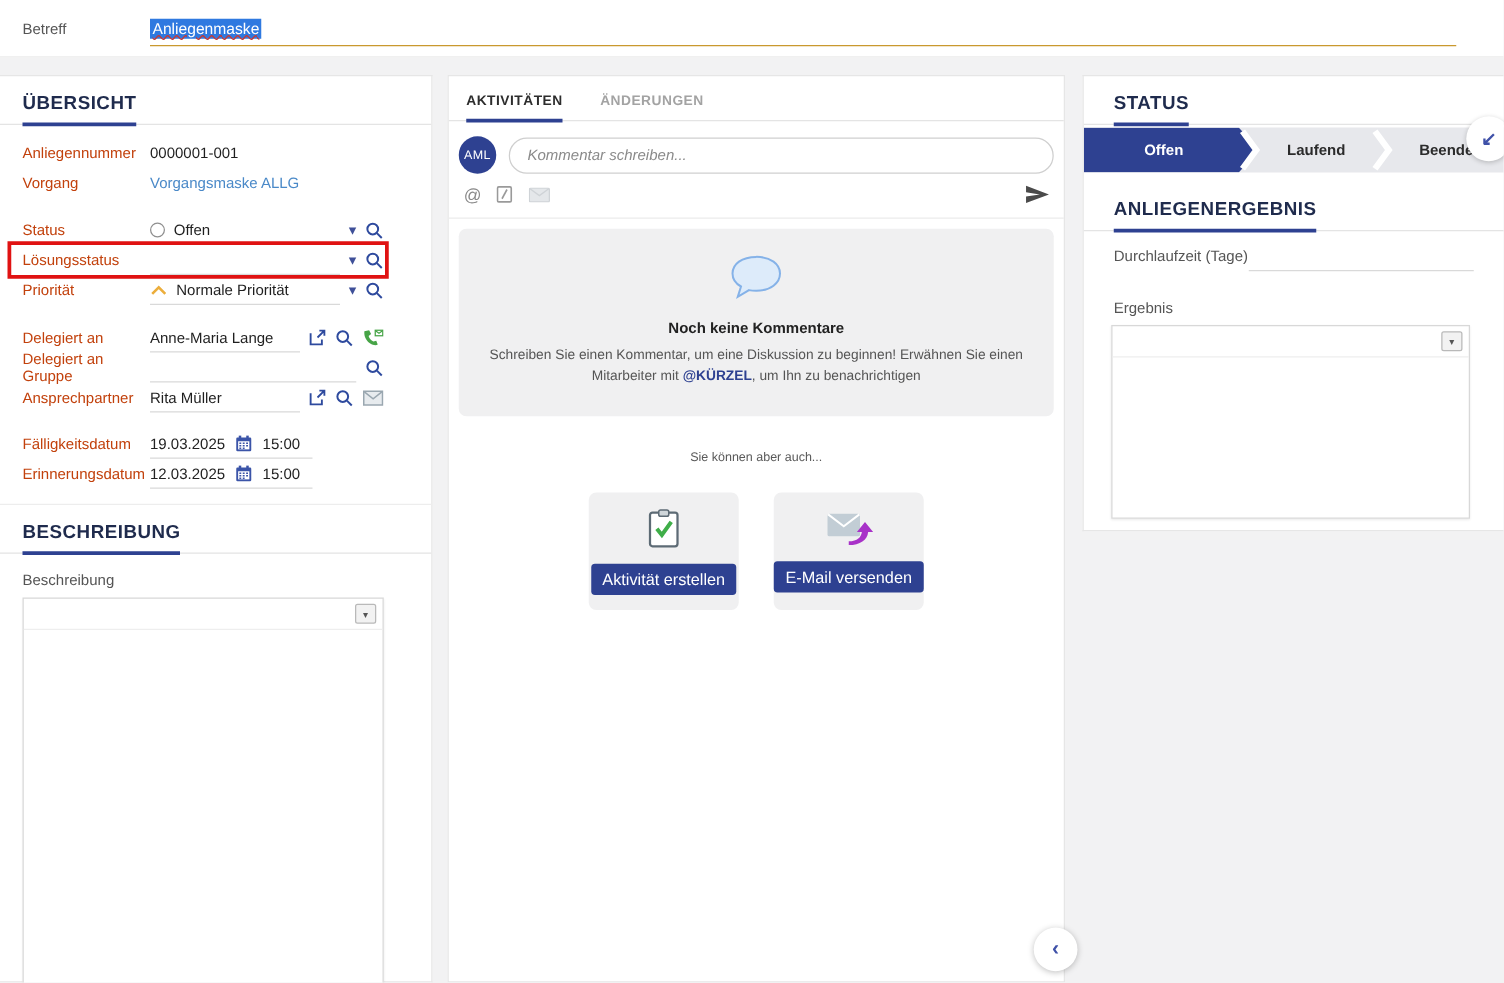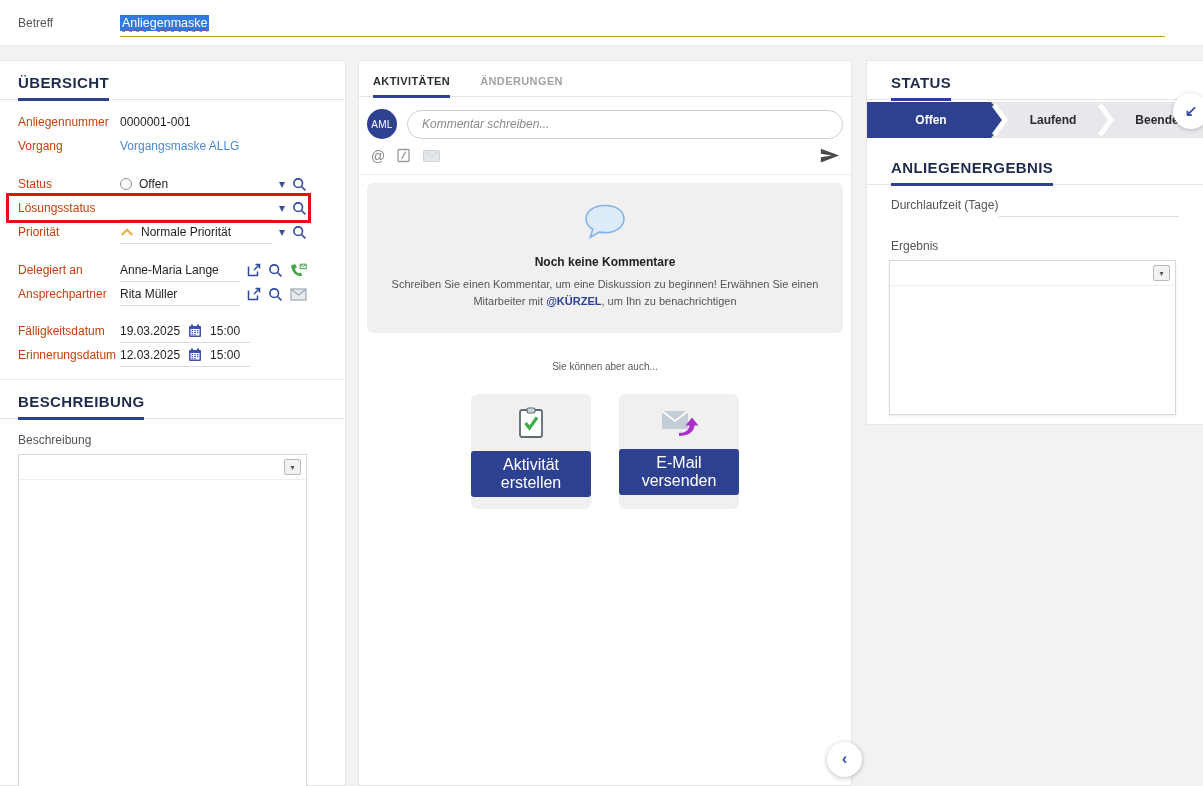--- a/index.html
+++ b/index.html
@@ -66,21 +66,21 @@
   .ctools .at { font-size:14px; color:#8a8a8a; cursor:pointer; }
   .ctools .ic { margin-left:12px; cursor:pointer; display:flex; }
   .ctools .send { margin-left:auto; cursor:pointer; display:flex; }
   .empty-box { margin:8px 8px 0; background:#f0f0f1; border-radius:6px; padding:20px 24px 24px; text-align:center; }
   .empty-title { font-size:12px; font-weight:bold; color:#222; margin-top:12px; }
   .empty-text { font-size:11px; color:#555; line-height:1.5; margin:7px auto 0; max-width:452px; }
   .mention { color:#2e4191; font-weight:bold; }
   .also { text-align:center; font-size:10px; color:#5a5a5a; margin-top:28px; }
   .action-row { display:flex; justify-content:center; gap:28px; margin-top:22px; }
   .action-card { width:120px; background:#f0f0f1; border-radius:6px; padding:13px 0 12px; display:flex; flex-direction:column; align-items:center; gap:12px; }
-  .action-btn { background:#2e4191; color:#fff; font-size:16px; border:none; border-radius:3px; padding:5px 9px; cursor:pointer; font-family:"Liberation Sans",sans-serif; }
+  .action-btn { background:#2e4191; color:#fff; font-size:13px; border:none; border-radius:3px; padding:5px 9px; cursor:pointer; font-family:"Liberation Sans",sans-serif; }
   .collapse-btn { position:absolute; bottom:8px; right:-11px; width:35px; height:35px; border-radius:50%; background:#fff; box-shadow:0 1px 5px rgba(0,0,0,.25); display:flex; align-items:center; justify-content:center; cursor:pointer; z-index:3; }
   .collapse-btn span { color:#3f51a8; font-size:17px; font-weight:bold; margin-top:-2px; }
   
   .steps { position:relative; display:flex; align-items:stretch; height:36px; background:#e7e8ec; margin:2px -24px 0; }
   .step { display:flex; align-items:center; justify-content:center; font-size:12px; font-weight:bold; color:#2b2b2b; cursor:pointer; }
   .step.active { flex:0 0 140px; background:#2e4191; color:#fff;
     clip-path:polygon(0 0, calc(100% - 16px) 0, 100% 50%, calc(100% - 16px) 100%, 0 100%); padding-right:12px; }
   .step.plain { flex:1; }
   .chev { flex:0 0 18px; margin-left:-16px; z-index:1; }
   .corner-btn { position:absolute; right:-6px; top:-9px; width:36px; height:36px; border-radius:50%; background:#fff; box-shadow:0 1px 4px rgba(0,0,0,.22); display:flex; align-items:center; justify-content:center; cursor:pointer; z-index:2; }
@@ -173,20 +173,32 @@
             <path d="M7 7 L12.5 1.5 M8.5 1.5 h4 v4" fill="none" stroke="#2e4a9e" stroke-width="1.5"></path>
           </svg>
         <svg width="15" height="15" viewBox="0 0 15 15">
             <circle cx="6.2" cy="6.2" r="4.3" fill="none" stroke="#2e4a9e" stroke-width="1.6"></circle>
             <line x1="9.5" y1="9.5" x2="13.4" y2="13.4" stroke="#2e4a9e" stroke-width="1.6"></line>
           </svg>
         <svg width="17" height="15" viewBox="0 0 17 15">
             <path d="M1.5 2 C1 6 3 9.8 6.2 11.8 C8.2 13 10.8 13.6 12.2 12.6 L11 9.6 L8.7 10.2 C6.8 9.2 5.4 7.7 4.9 5.7 L6.9 4.2 L5.3 1.2 Z" fill="#47a447"></path>
             <rect x="10.2" y="1.2" width="6" height="4.4" fill="#fff" stroke="#47a447" stroke-width="1"></rect>
             <path d="M10.4 1.5 L13.2 3.6 L16 1.5" fill="none" stroke="#47a447" stroke-width="1"></path>
+          </svg>
+      </div>
+    </div>
+    <div class="frow">
+      <span class="lbl">Delegiert an Gruppe</span>
+      <div class="fld">
+        <span></span>
+      </div>
+      <div class="ficons">
+        <svg width="15" height="15" viewBox="0 0 15 15">
+            <circle cx="6.2" cy="6.2" r="4.3" fill="none" stroke="#2e4a9e" stroke-width="1.6"></circle>
+            <line x1="9.5" y1="9.5" x2="13.4" y2="13.4" stroke="#2e4a9e" stroke-width="1.6"></line>
           </svg>
       </div>
     </div>
     <div class="frow">
       <span class="lbl">Ansprechpartner</span>
       <div class="fld">
         <span>Rita Müller</span>
       </div>
       <div class="ficons">
         <svg width="14" height="14" viewBox="0 0 14 14">

